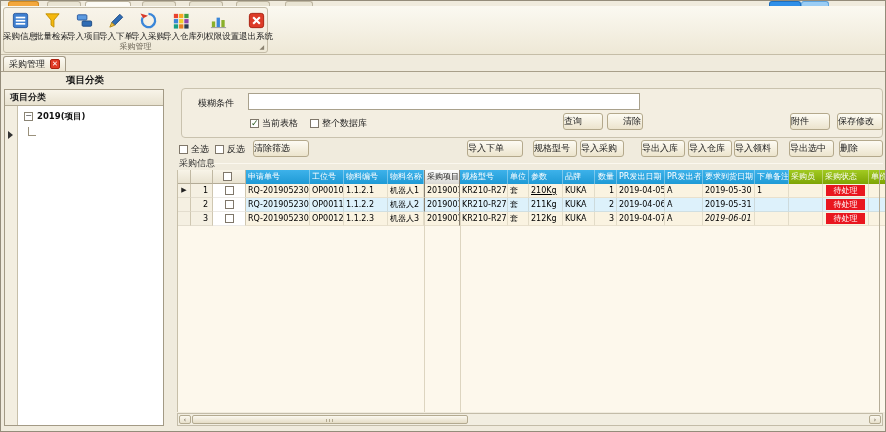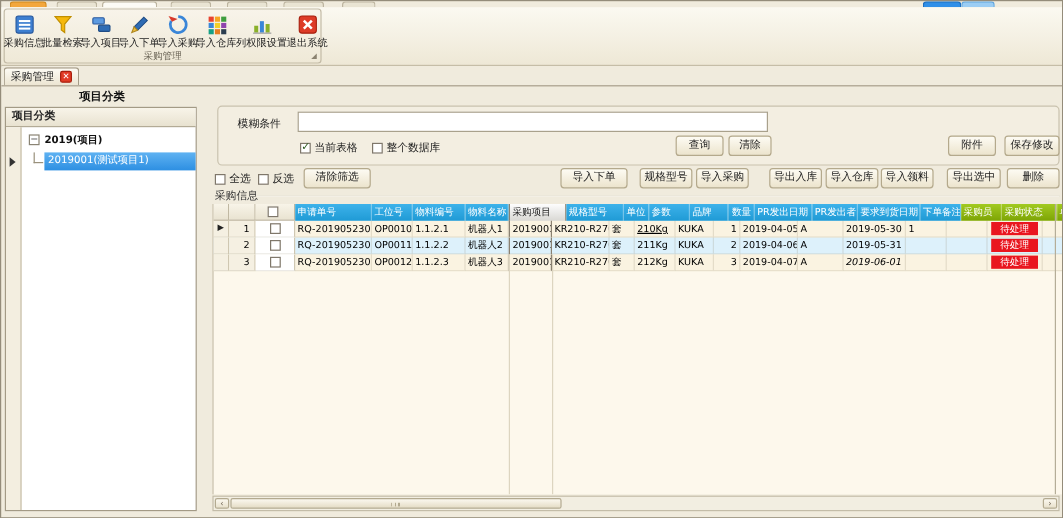--- a/index.html
+++ b/index.html
@@ -42,21 +42,21 @@
   .tnode b{font-weight:bold;color:#111;}
 
   
   .qbox{position:absolute;left:180px;top:87px;width:702px;height:50px;border:1px solid #c9c2ae;border-radius:4px;background:#f3eee1;}
   .label9{font-size:9px;color:#1c1c1c;}
   .qlabel{position:absolute;left:16px;top:8px;}
   .qinput{position:absolute;left:66px;top:4px;width:392px;height:17px;border:1px solid #a9a18c;background:#fff;font-size:9px;padding:0 3px;}
   .cbrow{position:absolute;top:28px;display:flex;align-items:center;font-size:9px;color:#1c1c1c;}
   .cb{display:inline-block;width:9px;height:9px;border:1px solid #7f776a;background:#fff;margin-right:3px;position:relative;}
   .cb.checked::after{content:"✓";position:absolute;left:0px;top:-2px;font-size:9px;color:#2a5a1e;font-weight:bold;}
-  .btn{position:absolute;height:17px;background:linear-gradient(#fdfbf3,#ece4cd);border:1px solid #b4a98c;border-radius:3px;font-size:9px;color:#1c1c1c;text-align:center;line-height:15px;cursor:default;white-space:nowrap;overflow:hidden;}
+  .btn{position:absolute;height:17px;background:linear-gradient(#fdfbf3,#ece4cd);border:1px solid #b4a98c;border-radius:3px;font-size:9px;color:#1c1c1c;text-align:left;line-height:15px;cursor:default;white-space:nowrap;overflow:hidden;}
 
   
   .acbrow{position:absolute;top:142px;display:flex;align-items:center;font-size:9px;color:#1c1c1c;}
 
   
   .seclabel{position:absolute;left:178px;top:156px;font-size:9px;color:#333;}
   .secline{position:absolute;left:213px;top:162px;width:669px;height:1px;background:#cdc6b1;border-bottom:1px solid #fbf8ef;}
 
   
   .grid{position:absolute;left:176px;top:169px;width:708px;height:242px;overflow:hidden;background:#fdf8ec;border-left:1px solid #c7bfa9;}
@@ -205,38 +205,37 @@
     <div class="treehead">项目分类</div>
     <div class="gutter"></div>
     <div class="gut-arrow"></div>
     <div id="treeNodes">
         <div class="tnode" style="top: 18px;">
           <span class="expander">−</span>
           <b>2019(项目)</b>
         </div>
         <div class="tnode" style="top: 36px;">
           <span class="connector"></span>
-          <span class="tsel">2019001(测试项目1)</span>
         </div>
       </div>
   </div>
 
   <div class="qbox">
     <span class="label9 qlabel" style="position:absolute;">模糊条件</span>
     <input class="qinput" value="" style="">
     <span class="cbrow" style="left:68px;">
       <span class="cb checked"></span>
       <span>当前表格</span>
     </span>
     <span class="cbrow" style="left:128px;">
       <span class="cb"></span>
       <span>整个数据库</span>
     </span>
     <div class="btn" style="left:381px;top:24px;width:40px;">查询</div>
-    <div class="btn" style="left:425px;top:24px;width:36px;">清除</div>
+    <div class="btn" style="left:425px;top:24px;width:36px;padding-left:15px;">清除</div>
     <div class="btn" style="left:608px;top:24px;width:40px;">附件</div>
     <div class="btn" style="left:655px;top:24px;width:46px;">保存修改</div>
   </div>
 
   <span class="acbrow" style="left:178px;">
     <span class="cb"></span>
     <span>全选</span>
   </span>
   <span class="acbrow" style="left:214px;">
     <span class="cb"></span>
@@ -260,21 +259,21 @@
   <div class="grid">
     <div class="g-inner" id="gridInner">
         <div class="g-head">
           <div class="g-hcell h-plain" style="width: 13px;"></div>
           <div class="g-hcell h-plain" style="width: 22px;"></div>
           <div class="g-hcell h-plain" style="width: 33px; text-align: center; padding-top: 2px;"><span class="cb"></span></div>
           <div class="g-hcell h-blue" style="width: 64px;">申请单号</div>
           <div class="g-hcell h-blue" style="width: 34px;">工位号</div>
           <div class="g-hcell h-blue" style="width: 44px;">物料编号</div>
           <div class="g-hcell h-blue" style="width: 36px;">物料名称</div>
-          <div class="g-hcell h-grey" style="width: 48px;">采购项目</div>
+          <div class="g-hcell h-grey" style="width: 36px;">采购项目</div>
           <div class="g-hcell h-blue" style="width: 48px;">规格型号</div>
           <div class="g-hcell h-blue" style="width: 21px; font-family: Liberation Serif, serif;">单位</div>
           <div class="g-hcell h-blue" style="width: 34px;">参数</div>
           <div class="g-hcell h-blue" style="width: 32px;">品牌</div>
           <div class="g-hcell h-blue" style="width: 22px; text-align: right;">数量</div>
           <div class="g-hcell h-blue" style="width: 48px;">PR发出日期</div>
           <div class="g-hcell h-blue" style="width: 38px;">PR发出者</div>
           <div class="g-hcell h-blue" style="width: 52px;">要求到货日期</div>
           <div class="g-hcell h-blue" style="width: 34px;">下单备注</div>
           <div class="g-hcell h-green" style="width: 34px;">采购员</div>

